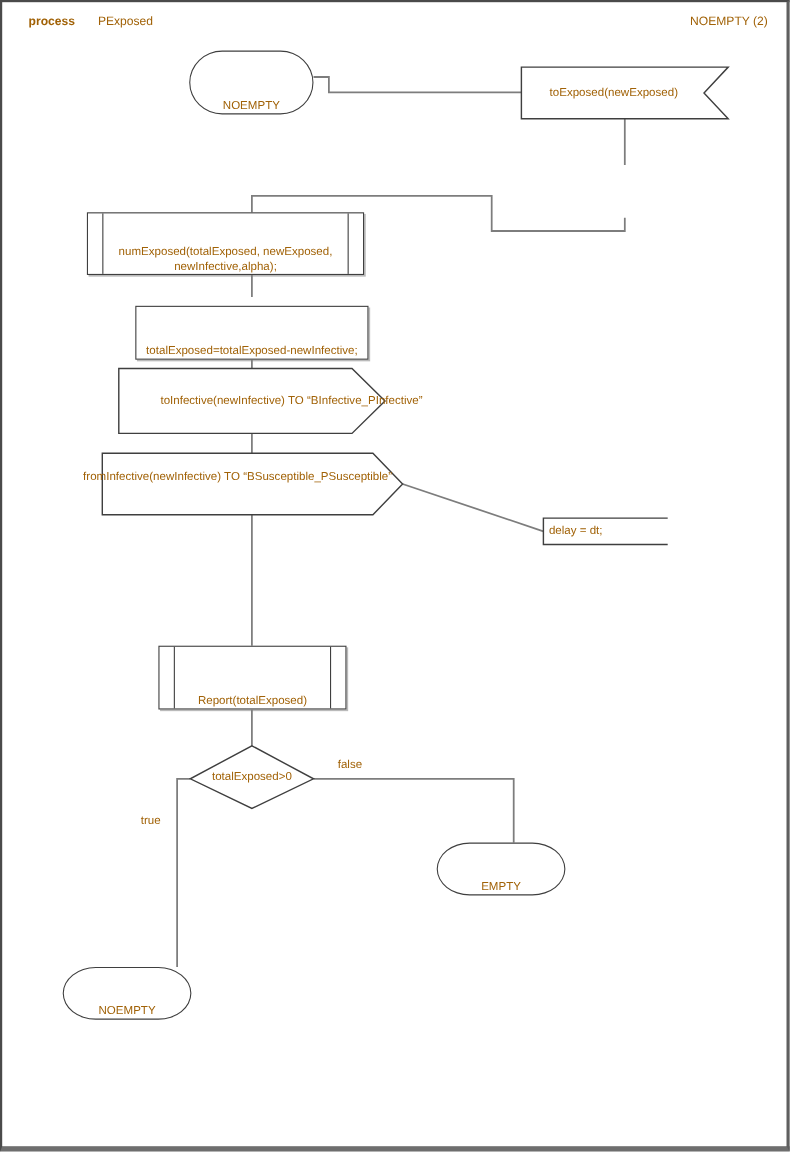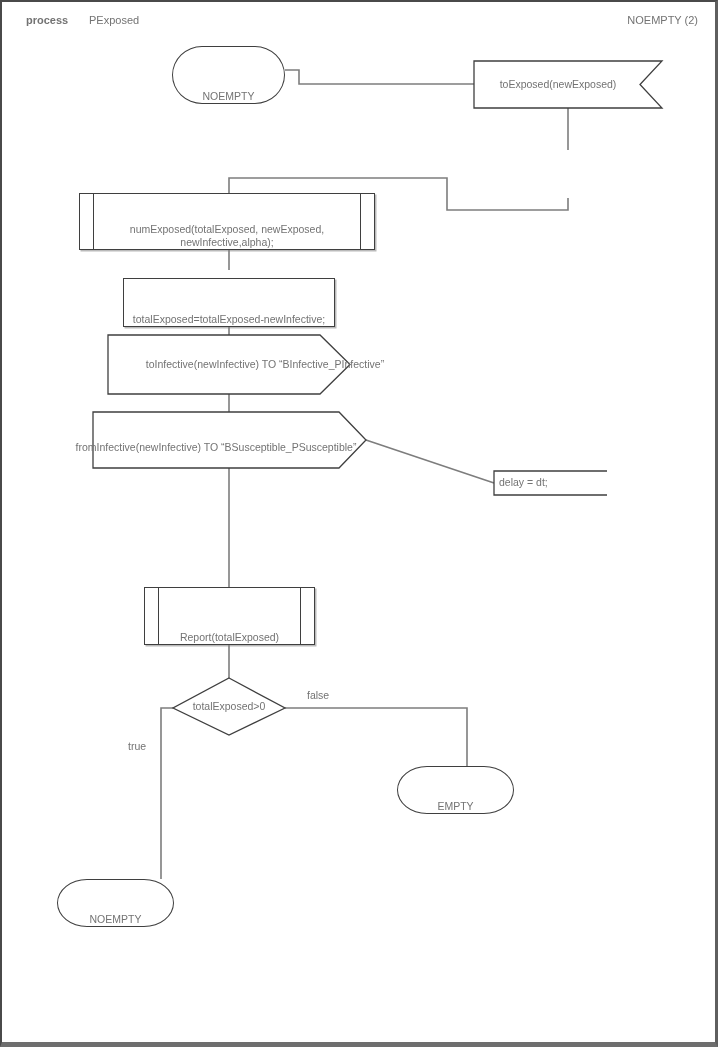--- a/index.html
+++ b/index.html
@@ -5,21 +5,21 @@
   html,body{margin:0;padding:0;background:#fff;}
   .page{
     position:relative;
     width:718px;height:1047px;
     box-sizing:border-box;
     background:#fff;
     border-style:solid;
     border-color:#4a4a4a #5f5f5f #6e6e6e #4a4a4a;
     border-width:2px 3px 5px 2px;
     font-family:"Liberation Sans",sans-serif;
-    color:#737373;
+    color:#a16207;
     overflow:hidden;
   }
   .hdr{position:absolute;font-size:11px;white-space:nowrap;}
   .hdr.bold{font-weight:bold;}
   .layer{position:absolute;left:0;top:0;width:718px;height:1047px;}
   svg.layer{z-index:1;}
   .node{
     position:absolute;z-index:2;background:#fff;
     border:1.4px solid #3f3f3f;
     box-shadow:1.5px 1.5px 0 rgba(130,130,130,.55);
@@ -84,40 +84,40 @@
 
   <div class="node state" style="left:55px;top:877px;width:117px;height:48px;">
     <span>NOEMPTY</span>
   </div>
 
 
   <div class="node" style="left:121px;top:276px;width:212px;height:49px;">
     <span>totalExposed=totalExposed-newInfective;</span>
   </div>
 
-  <div class="node proc" style="left:77px;top:191px;width:296px;height:57px;">
+  <div class="node proc" style="left:77px;top:191px;width:252px;height:57px;">
     <div class="bar l"></div>
     <div class="bar r"></div>
     <div>
       <div>numExposed(totalExposed, newExposed,</div>
       <div>newInfective,alpha);</div>
     </div>
   </div>
 
   <div class="node proc" style="left:142px;top:585px;width:171px;height:58px;">
     <div class="bar l"></div>
     <div class="bar r"></div>
     <span>Report(totalExposed)</span>
   </div>
 
   <div class="txt" style="left:472px;top:59px;width:168px;height:47px;">toExposed(newExposed)</div>
 
   <div class="txt" style="left:97px;top:333px;width:236px;height:59px;padding-left:48px;">toInfective(newInfective) TO “BInfective_PInfective”</div>
 
-  <div class="txt" style="left:88px;top:410px;width:252px;height:72px;">fromInfective(newInfective) TO “BSusceptible_PSusceptible”</div>
+  <div class="txt" style="left:88px;top:396px;width:252px;height:72px;">fromInfective(newInfective) TO “BSusceptible_PSusceptible”</div>
 
   <div class="txt left" style="left:497px;top:469px;width:105px;height:24px;">delay = dt;</div>
 
   <div class="txt" style="left:171px;top:691px;width:112px;height:28px;">totalExposed&gt;0</div>
 
   <div class="lbl" style="left:305px;top:687px;">false</div>
   <div class="lbl" style="left:126px;top:738px;">true</div>
 
 </div>
 

